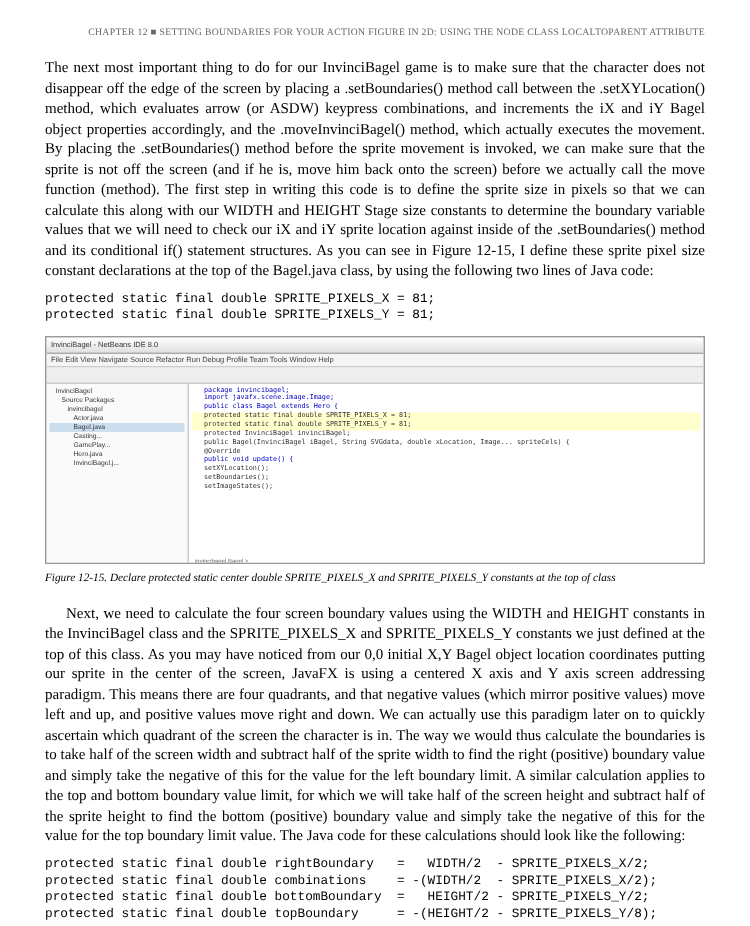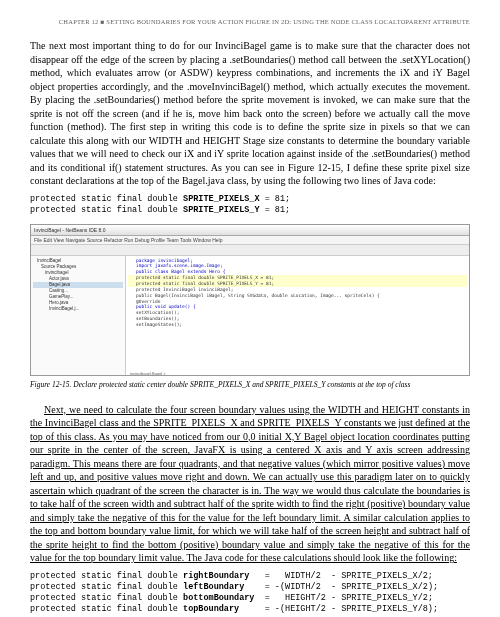--- a/index.html
+++ b/index.html
@@ -30,31 +30,30 @@
     letter-spacing: -0.3px;
   }
   .body-text {
     font-size: 10px;
     line-height: 1.35;
     text-align: justify;
     margin-bottom: 6px;
   }
   .body-text.indented {
     text-indent: 14px;
-    text-decoration: underline;
   }
   .code-block {
     font-family: 'Courier New', monospace;
     font-size: 8.5px;
     white-space: pre;
     margin: 6px 0;
     line-height: 1.3;
   }
   .code-block .bold {
-    font-weight: bold;
+    font-weight: normal;
   }
   .screenshot {
     margin: 8px 0 4px 0;
     border: 1px solid #999;
     background: #f0f0f0;
     height: 150px;
     position: relative;
     overflow: hidden;
     font-family: Arial, sans-serif;
   }
@@ -181,18 +180,18 @@
         <div style="position:absolute;bottom:1px;left:4px;font-size:4px;color:#666">invincibagel.Bagel &gt;</div>
       </div>
     </div>
   </div>
 
   <div class="figure-caption"><span class="fignum">Figure 12-15.</span><span>  Declare protected static center double SPRITE_PIXELS_X and SPRITE_PIXELS_Y constants at the top of class</span></div>
 
   <div class="body-text indented">Next, we need to calculate the four screen boundary values using the WIDTH and HEIGHT constants in the InvinciBagel class and the SPRITE_PIXELS_X and SPRITE_PIXELS_Y constants we just defined at the top of this class. As you may have noticed from our 0,0 initial X,Y Bagel object location coordinates putting our sprite in the center of the screen, JavaFX is using a centered X axis and Y axis screen addressing paradigm. This means there are four quadrants, and that negative values (which mirror positive values) move left and up, and positive values move right and down. We can actually use this paradigm later on to quickly ascertain which quadrant of the screen the character is in. The way we would thus calculate the boundaries is to take half of the screen width and subtract half of the sprite width to find the right (positive) boundary value and simply take the negative of this for the value for the left boundary limit. A similar calculation applies to the top and bottom boundary value limit, for which we will take half of the screen height and subtract half of the sprite height to find the bottom (positive) boundary value and simply take the negative of this for the value for the top boundary limit value. The Java code for these calculations should look like the following:</div>
 
   <div class="code-block"><span>protected static final double </span><span class="bold">rightBoundary</span><span>   =   WIDTH/2  - SPRITE_PIXELS_X/2;</span>
-<span>protected static final double </span><span class="bold">leftBoundary</span><span>    = -(WIDTH/2  - SPRITE_PIXELS_X/2);</span>
+<span>protected static final double </span><span class="bold">combinations</span><span>    = -(WIDTH/2  - SPRITE_PIXELS_X/2);</span>
 <span>protected static final double </span><span class="bold">bottomBoundary</span><span>  =   HEIGHT/2 - SPRITE_PIXELS_Y/2;</span>
 <span>protected static final double </span><span class="bold">topBoundary</span><span>     = -(HEIGHT/2 - SPRITE_PIXELS_Y/8);</span></div>
 
   <div class="page-num">267</div>
 </div>
 
 </body></html>

